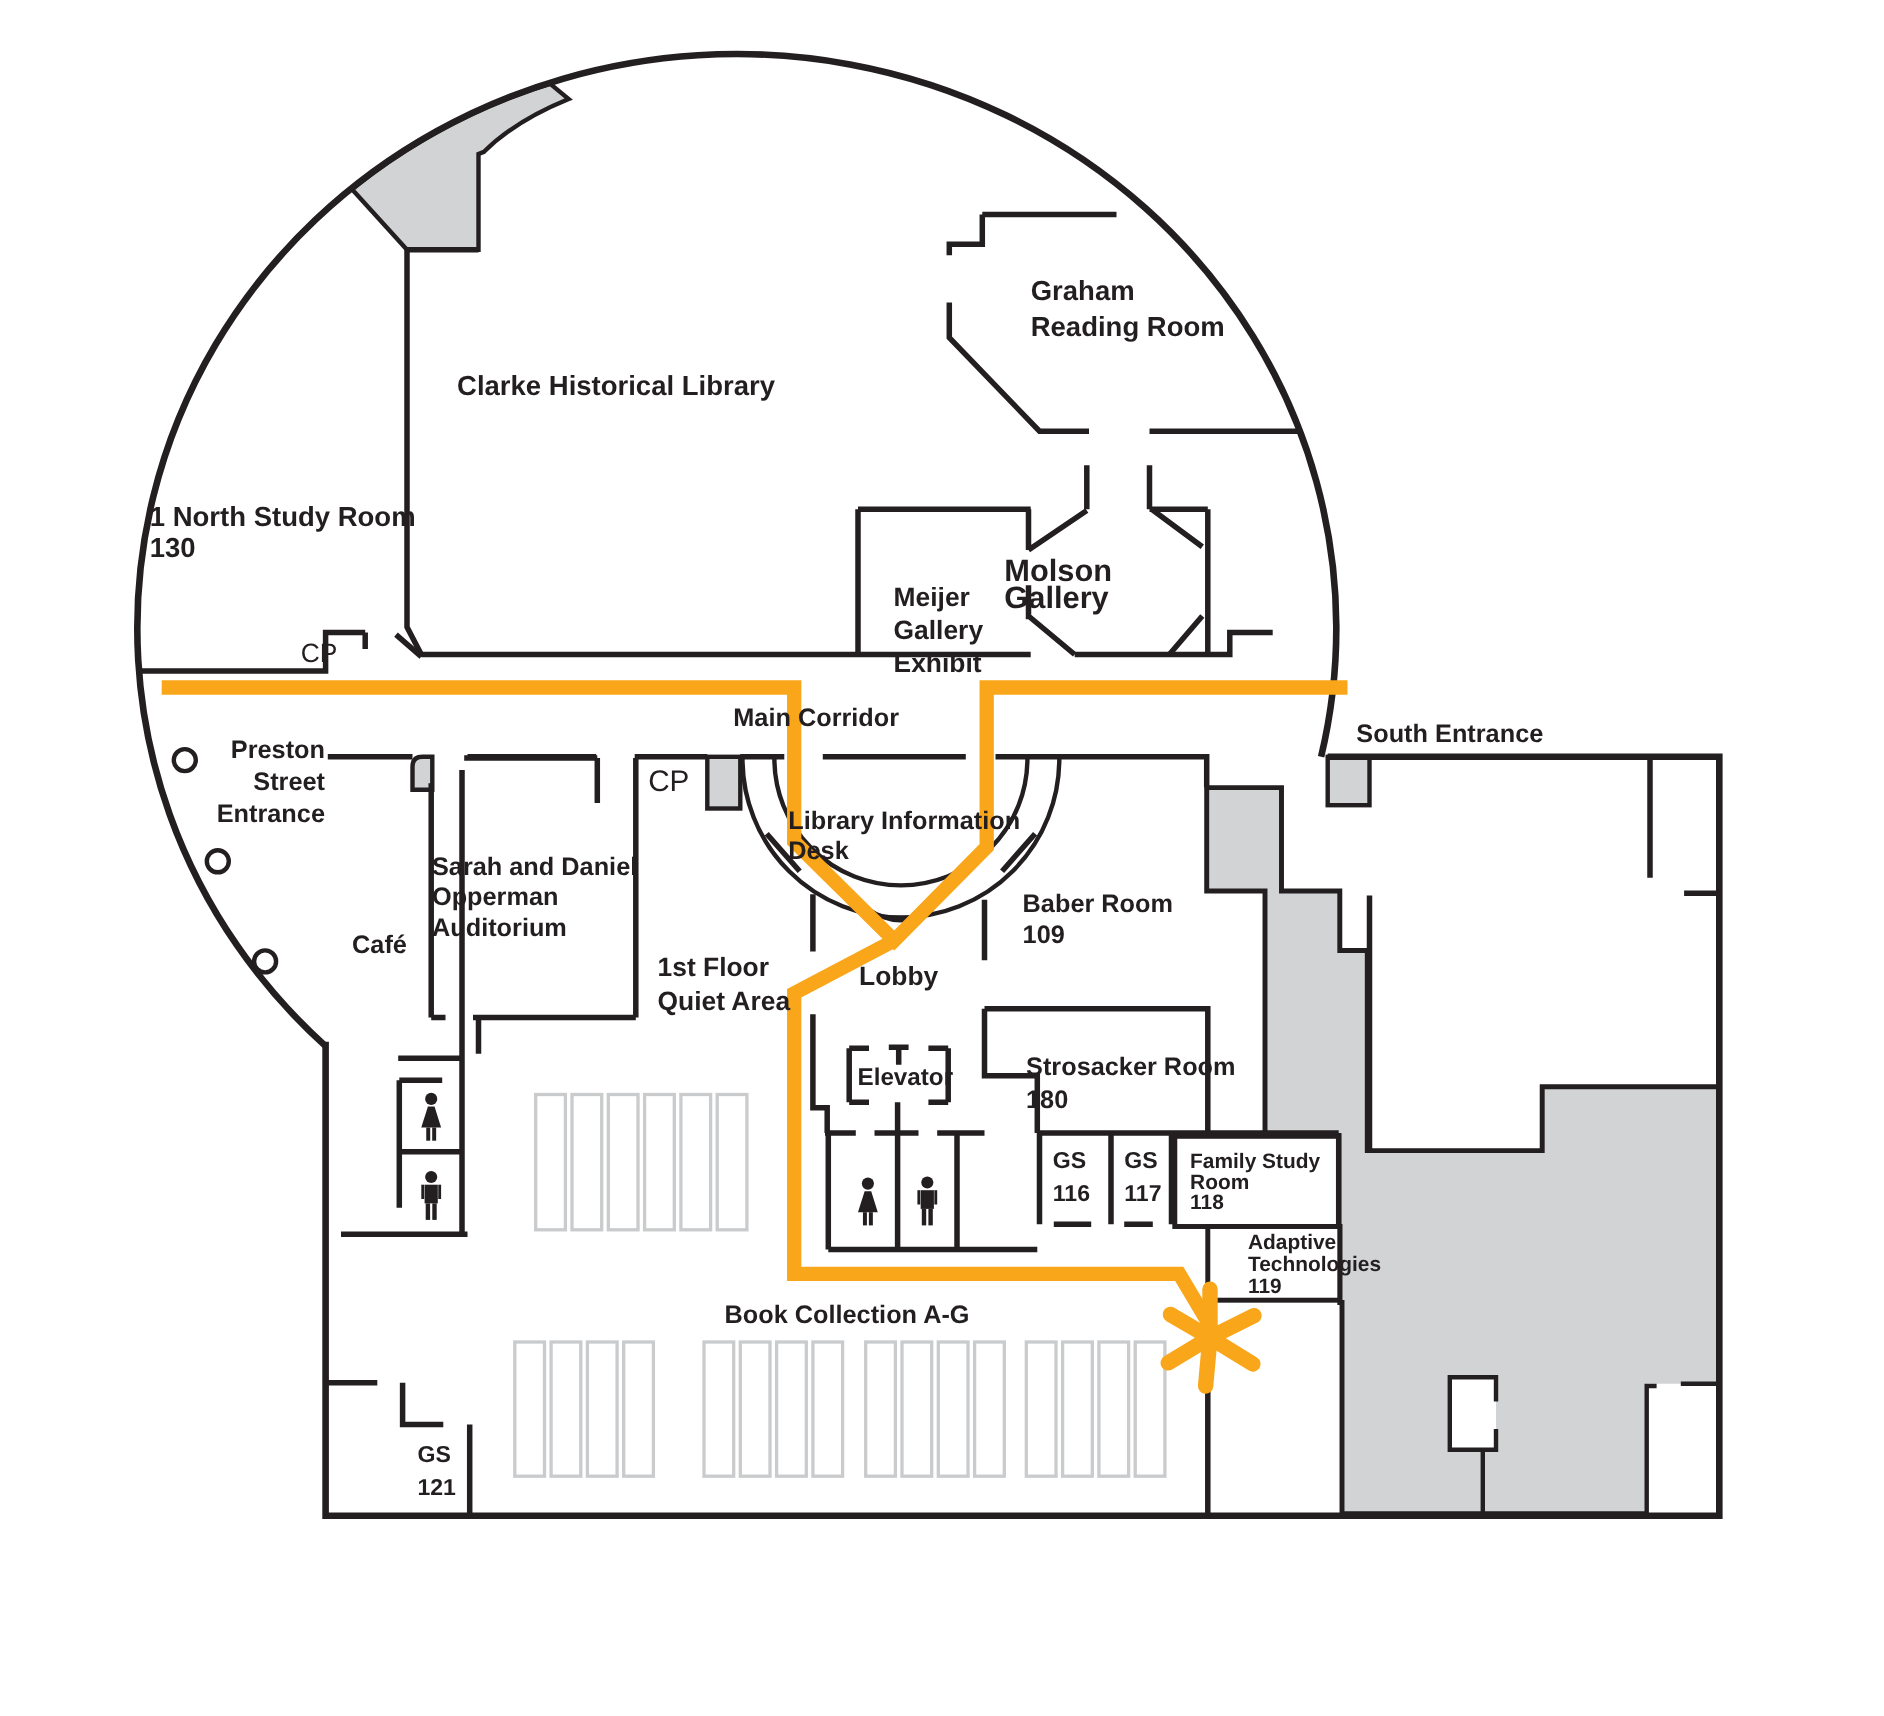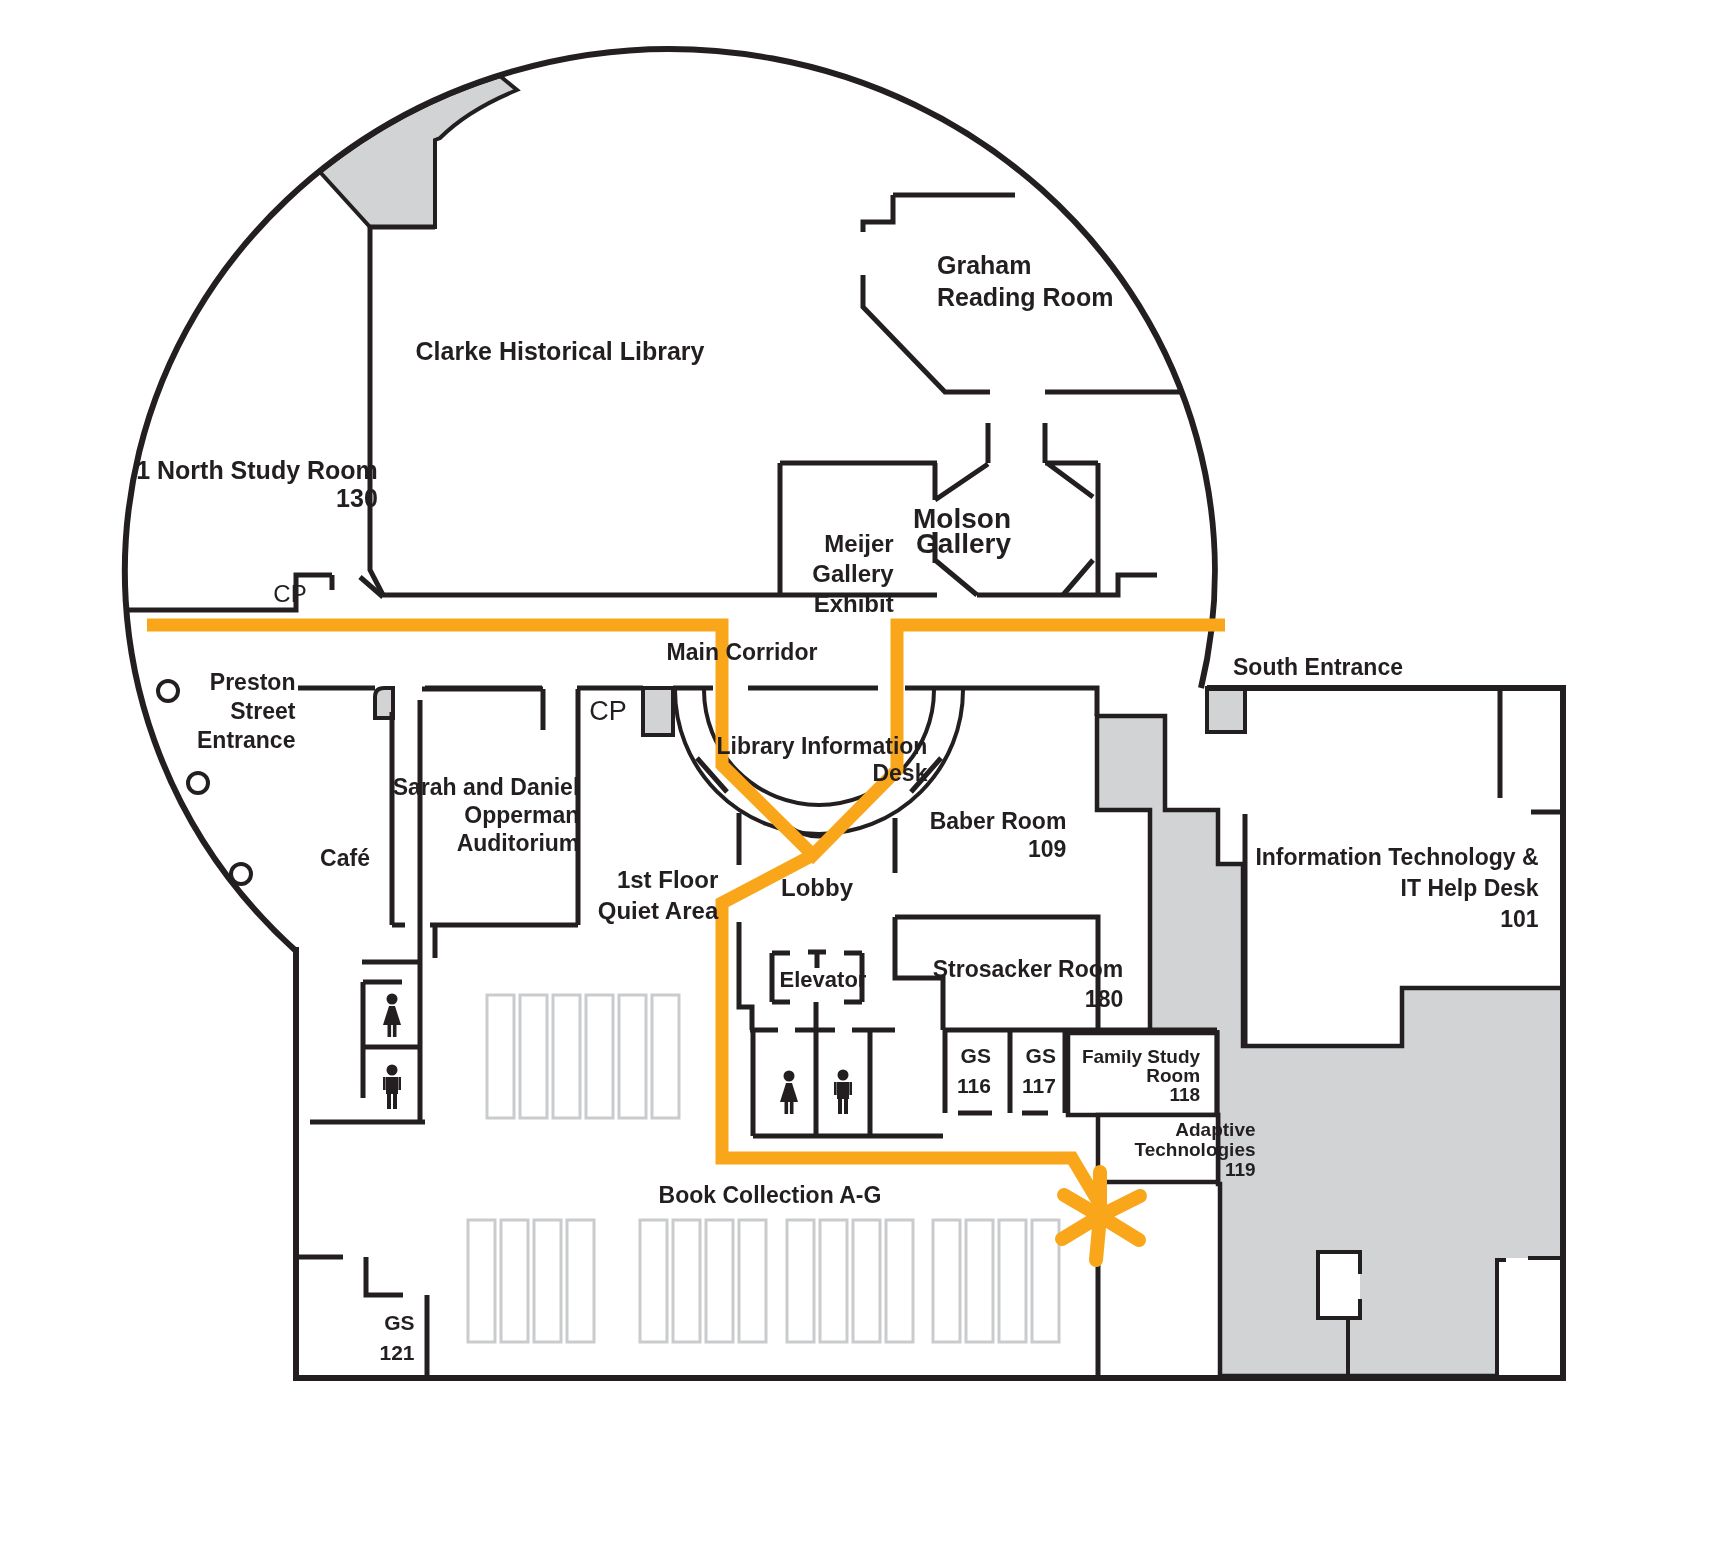--- a/index.html
+++ b/index.html
@@ -1,19 +1,19 @@
 <!DOCTYPE html>
 <html><head>
 <meta charset="utf-8">
 <style>
   html,body{margin:0;padding:0;background:#ffffff;}
   #map-canvas{position:relative;width:1713px;height:1560px;background:#ffffff;
     font-family:"Liberation Sans","DejaVu Sans",sans-serif;color:#231F20;overflow:hidden;}
   #floorplan-svg{position:absolute;left:0;top:0;}
-  .lbl{position:absolute;transform:translate(-50%,-50%);text-align:right;
+  .lbl{position:absolute;transform:translate(-50%,-50%);text-align:left;
     font-weight:bold;white-space:pre-line;color:#231F20;line-height:1.22;}
   .lbl.left{transform:translate(0,-50%);text-align:left;}
   .lbl.normal{font-weight:normal;}
 </style>
 </head>
 <body>
 
 <div id="map-canvas">
 
 <svg id="floorplan-svg" width="1713" height="1560" viewBox="0 0 1713 1560">
@@ -208,20 +208,17 @@
 <div class="lbl" style="left:974px;top:1071px;font-size:21px;line-height:30px;">GS
 116</div>
 <div class="lbl" style="left:1039px;top:1071px;font-size:21px;line-height:30px;">GS
 117</div>
 <div class="lbl" style="left:1141px;top:1075px;font-size:19px;line-height:19px;">Family Study
 Room
 118</div>
 <div class="lbl" style="left:1158px;top:1150px;font-size:19px;line-height:20px;margin-left:37px;">Adaptive
 Technologies
 119</div>
-<div class="lbl" style="left:1397px;top:888px;font-size:23px;line-height:31px;">Information Technology &amp;
-IT Help Desk
-101</div>
 <div class="lbl" style="left:770px;top:1195px;font-size:23px;">Book Collection A-G</div>
 <div class="lbl" style="left:397px;top:1338px;font-size:21px;line-height:30px;">GS
 121</div>
 
 </div>
 
 </body></html>

